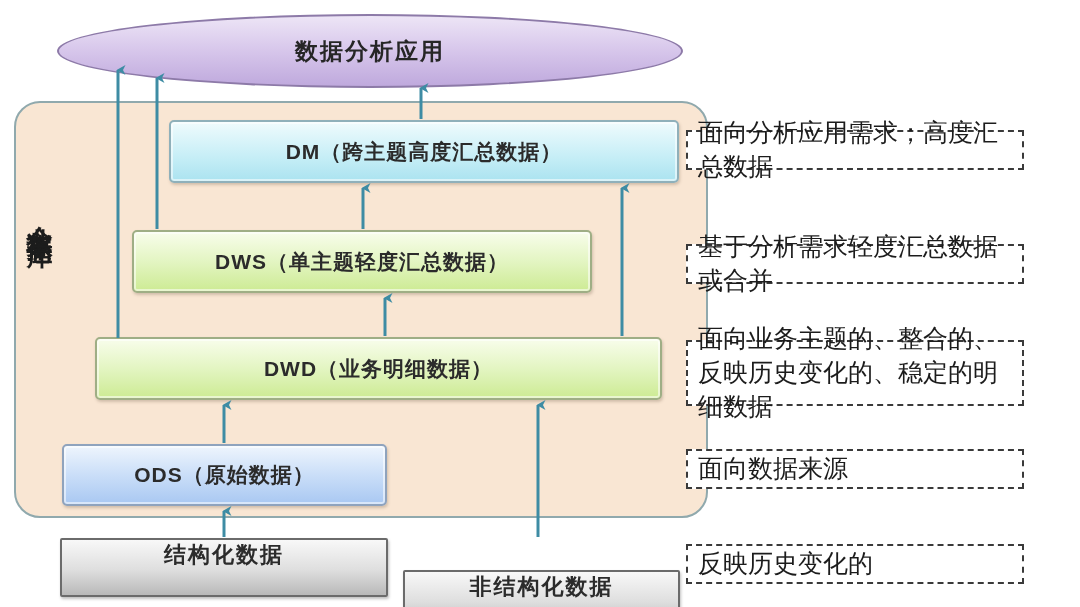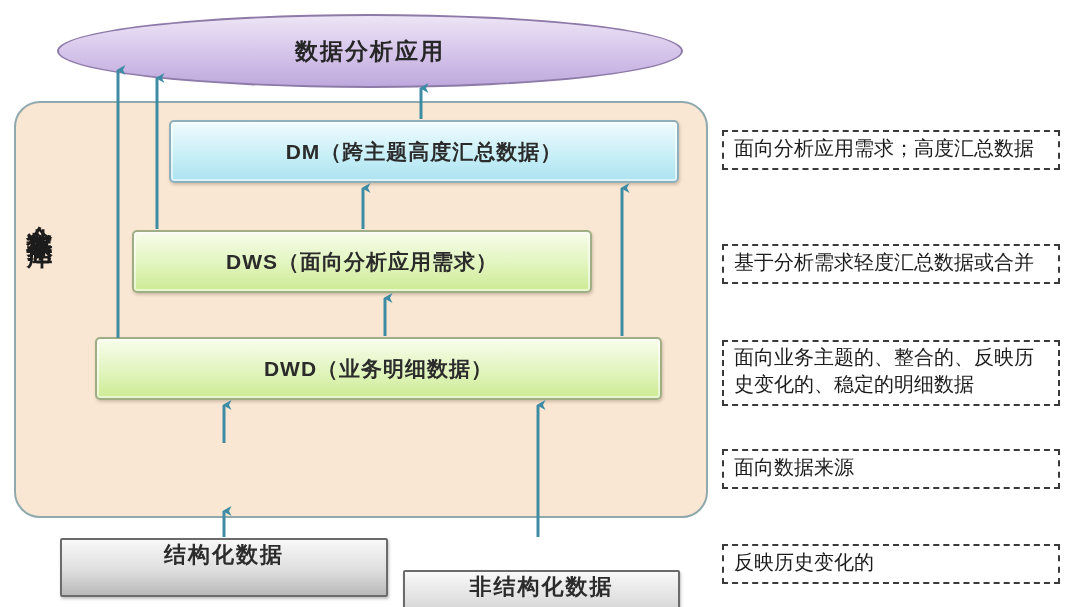--- a/index.html
+++ b/index.html
@@ -61,24 +61,24 @@
     background:linear-gradient(180deg,#f8f8f8 0%,#dedede 55%,#b9b9b9 100%);
     border:2px solid #6b6b6b;border-radius:2px;
     display:flex;align-items:flex-start;justify-content:center;
     font-size:22px;font-weight:bold;color:#2b2b2b;letter-spacing:2px;
     box-shadow:1px 2px 3px rgba(0,0,0,.25);
   }
   .source-structured{left:60px;width:328px;}
   .source-unstructured{left:403px;width:277px;margin-top:32px;}
   
   .annotation{
-    position:absolute;left:722px;width:338px;box-sizing:border-box;
+    position:absolute;left:686px;width:338px;box-sizing:border-box;
     background:#ffffff;border:2px dashed #3a3a3a;
-    padding:6px 10px;font-size:20px;color:#1c1c1c;line-height:1.35;
-    display:flex;align-items:flex-end;
+    padding:6px 10px;font-size:25px;color:#1c1c1c;line-height:1.35;
+    display:flex;align-items:center;
   }
   .ann-1{top:130px;height:40px;}
   .ann-2{top:244px;height:40px;}
   .ann-3{top:340px;height:66px;}
   .ann-4{top:449px;height:40px;}
   .ann-5{top:544px;height:40px;}
   
   #arrows{position:absolute;left:0;top:0;width:1080px;height:607px;pointer-events:none;}
 </style>
 </head>
@@ -90,24 +90,27 @@
   <div class="edw-label">企业数据仓库</div>
 
   <div class="app-ellipse">
     <span>数据分析应用</span>
   </div>
 
   <div class="layer layer-dm">
     <span>DM（跨主题高度汇总数据）</span>
   </div>
   <div class="layer layer-dws">
-    <span>DWS（面向分析应用需求）</span>
+    <span>DWS（单主题轻度汇总数据）</span>
   </div>
   <div class="layer layer-dwd">
     <span>DWD（业务明细数据）</span>
+  </div>
+  <div class="layer layer-ods">
+    <span>ODS（原始数据）</span>
   </div>
 
   <div class="source-box source-structured">
     <span>结构化数据</span>
   </div>
   <div class="source-box source-unstructured">
     <span>非结构化数据</span>
   </div>
 
   <div class="annotation ann-1">

